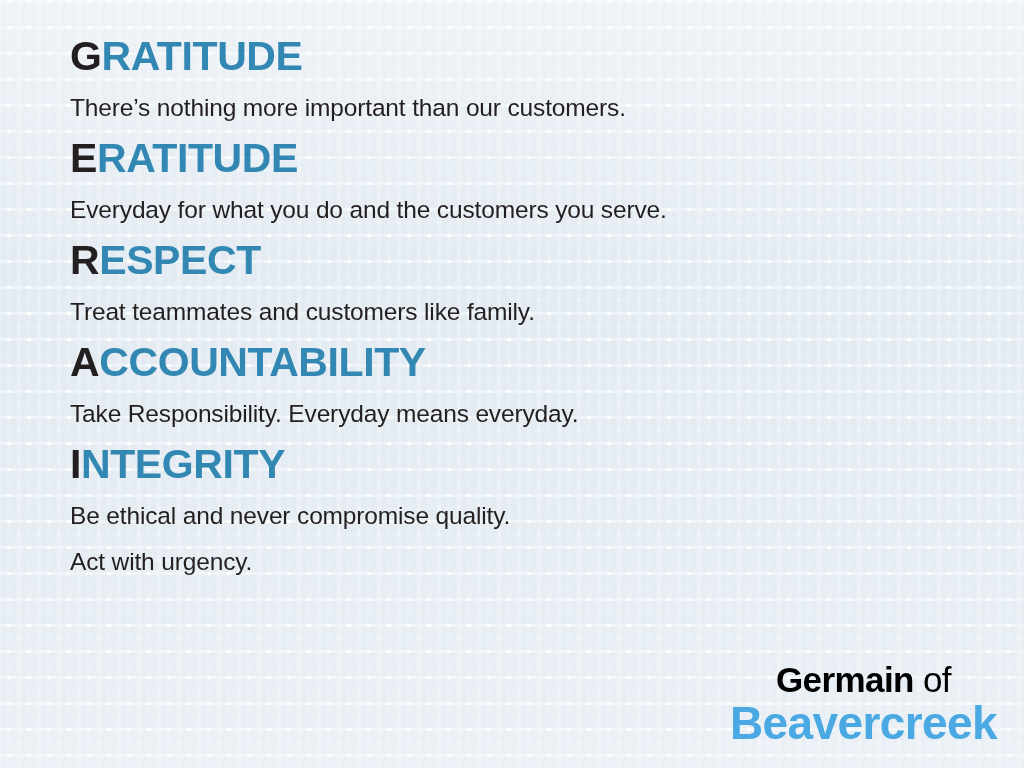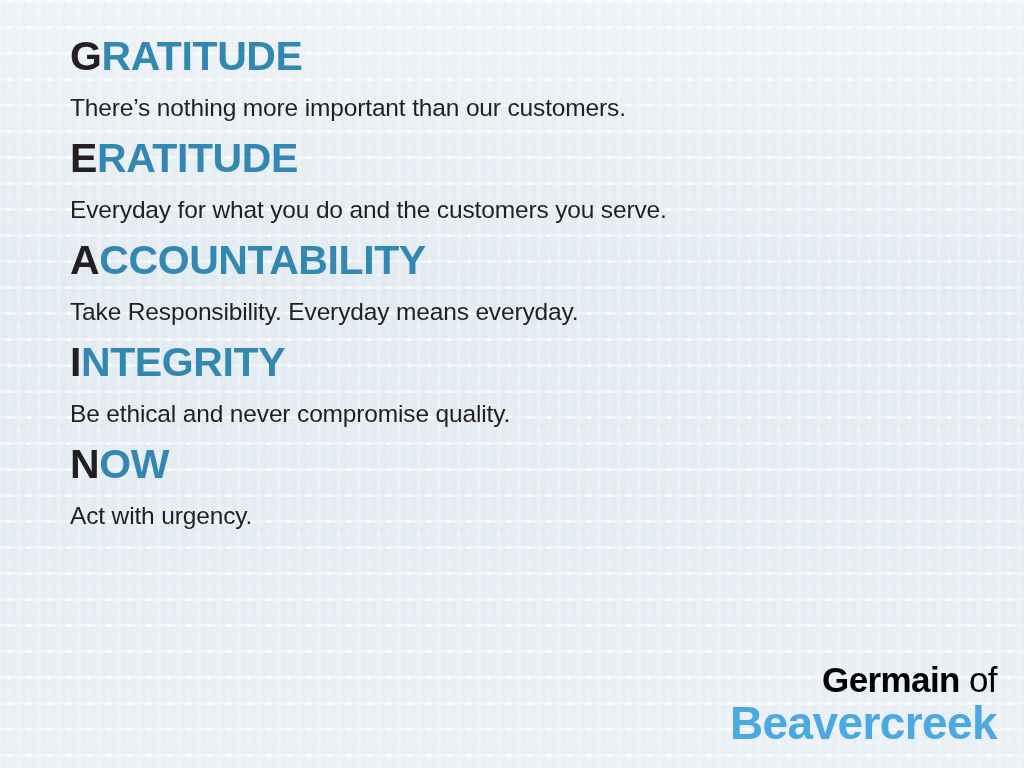--- a/index.html
+++ b/index.html
@@ -98,21 +98,21 @@
     margin-top: 17px;
     letter-spacing: -0.15px;
     white-space: nowrap;
   }
 
   
   #logo {
     position: absolute;
     right: 27px;
     bottom: 22px;
-    text-align: right;
+    text-align: center;
     line-height: 1.0;
   }
   #logo-line-1 {
     font-size: 35px;
     letter-spacing: -0.6px;
     white-space: nowrap;
   }
   .logo-brand {
     font-weight: bold;
     color: #000000;
@@ -143,34 +143,37 @@
     <div class="value-item">
       <div class="value-heading"><span class="value-initial">G</span><span class="value-rest">RATITUDE</span></div>
       <div class="value-desc">There’s nothing more important than our customers.</div>
     </div>
 
     <div class="value-item">
       <div class="value-heading"><span class="value-initial">E</span><span class="value-rest">RATITUDE</span></div>
       <div class="value-desc">Everyday for what you do and the customers you serve.</div>
     </div>
 
+    <div class="value-item">
+      <div class="value-heading"><span class="value-initial">R</span><span class="value-rest">ESPECT</span></div>
+      <div class="value-desc">Treat teammates and customers like family.</div>
+    </div>
 
 
     <div class="value-item">
       <div class="value-heading"><span class="value-initial">A</span><span class="value-rest">CCOUNTABILITY</span></div>
       <div class="value-desc">Take Responsibility. Everyday means everyday.</div>
     </div>
 
     <div class="value-item">
       <div class="value-heading"><span class="value-initial">I</span><span class="value-rest">NTEGRITY</span></div>
       <div class="value-desc">Be ethical and never compromise quality.</div>
     </div>
 
     <div class="value-item">
-      <div class="value-heading"><span class="value-initial">N</span><span class="value-rest">OW</span></div>
       <div class="value-desc">Act with urgency.</div>
     </div>
 
   </div>
 
   <div id="logo">
     <div id="logo-line-1"><span class="logo-brand">Germain</span><span class="logo-of"> of</span></div>
     <div id="logo-line-2">Beavercreek</div>
   </div>
 

